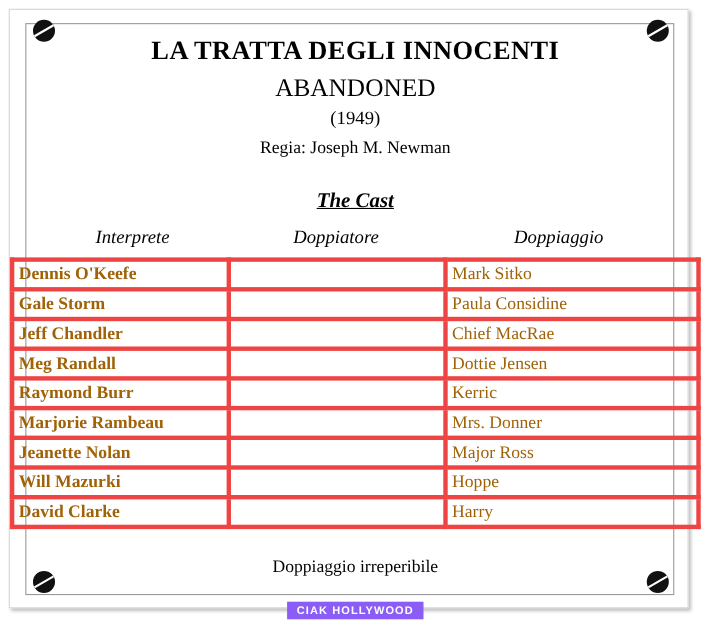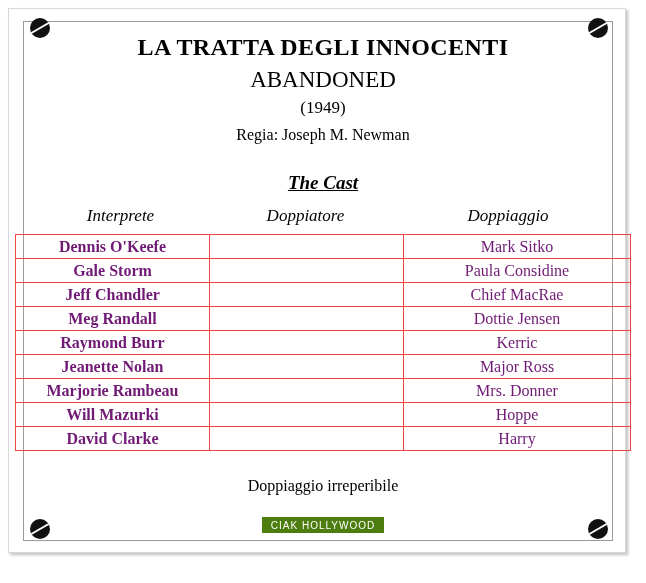--- a/index.html
+++ b/index.html
@@ -115,50 +115,50 @@
   .ch2 { width: 185px; }
   .ch3 { width: 220px; }
 
   table.cast {
     margin: 8px auto 0 auto;
     width: 588px;
     border-collapse: collapse;
     table-layout: fixed;
   }
   table.cast td {
-    border: 1px solid #ef4444;
+    border: 4px solid #ef4444;
     height: 23px;
     font-size: 16px;
     padding: 0 4px;
-    text-align: center;
-    color: #701a75;
+    text-align: left;
+    color: #a16207;
   }
   table.cast td.interprete {
     width: 185px;
     font-weight: bold;
   }
   table.cast td.doppiatore {
     width: 185px;
   }
   table.cast td.personaggio {
     width: 218px;
   }
   .note {
     margin-top: 26px;
     font-size: 16px;
     color: #000000;
   }
   .logo {
     margin-top: 22px;
     display: inline-block;
-    background: #4d7c0f;
+    background: #8b5cf6;
     color: #ffffff;
     font-family: "Liberation Sans", sans-serif;
     font-size: 11px;
-    font-weight: normal;
+    font-weight: bold;
     letter-spacing: 1px;
     padding: 2px 9px 2px 9px;
   }
   .logo .ciak {
     font-size: 10px;
   }
 </style>
 </head>
 <body>
 
@@ -215,28 +215,28 @@
           <td class="interprete">Meg Randall</td>
           <td class="doppiatore"></td>
           <td class="personaggio">Dottie Jensen</td>
         </tr>
         <tr>
           <td class="interprete">Raymond Burr</td>
           <td class="doppiatore"></td>
           <td class="personaggio">Kerric</td>
         </tr>
         <tr>
+          <td class="interprete">Marjorie Rambeau</td>
+          <td class="doppiatore"></td>
+          <td class="personaggio">Mrs. Donner</td>
+        </tr>
+        <tr>
           <td class="interprete">Jeanette Nolan</td>
           <td class="doppiatore"></td>
           <td class="personaggio">Major Ross</td>
-        </tr>
-        <tr>
-          <td class="interprete">Marjorie Rambeau</td>
-          <td class="doppiatore"></td>
-          <td class="personaggio">Mrs. Donner</td>
         </tr>
         <tr>
           <td class="interprete">Will Mazurki</td>
           <td class="doppiatore"></td>
           <td class="personaggio">Hoppe</td>
         </tr>
         <tr>
           <td class="interprete">David Clarke</td>
           <td class="doppiatore"></td>
           <td class="personaggio">Harry</td>

